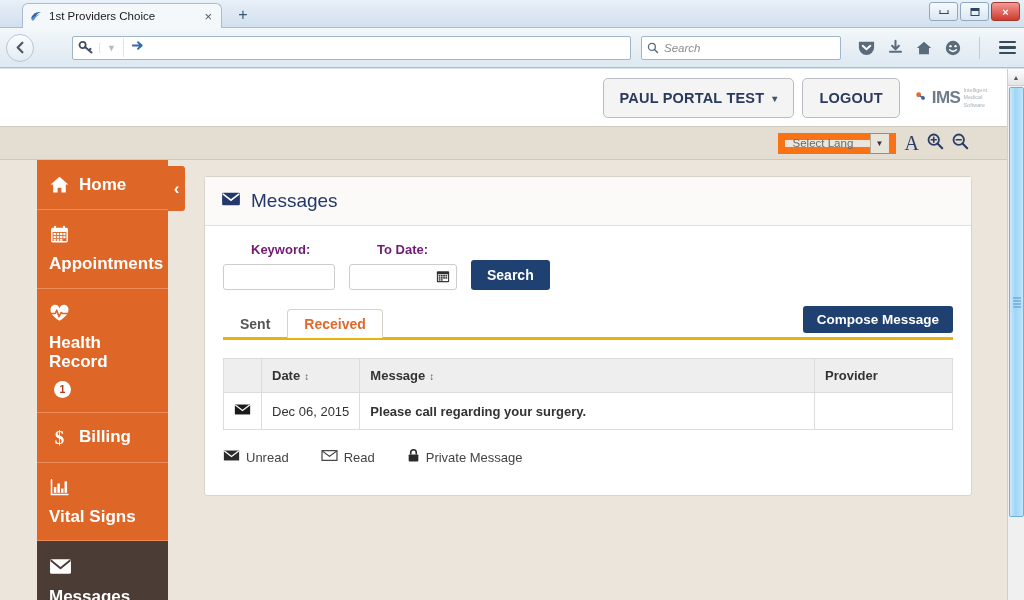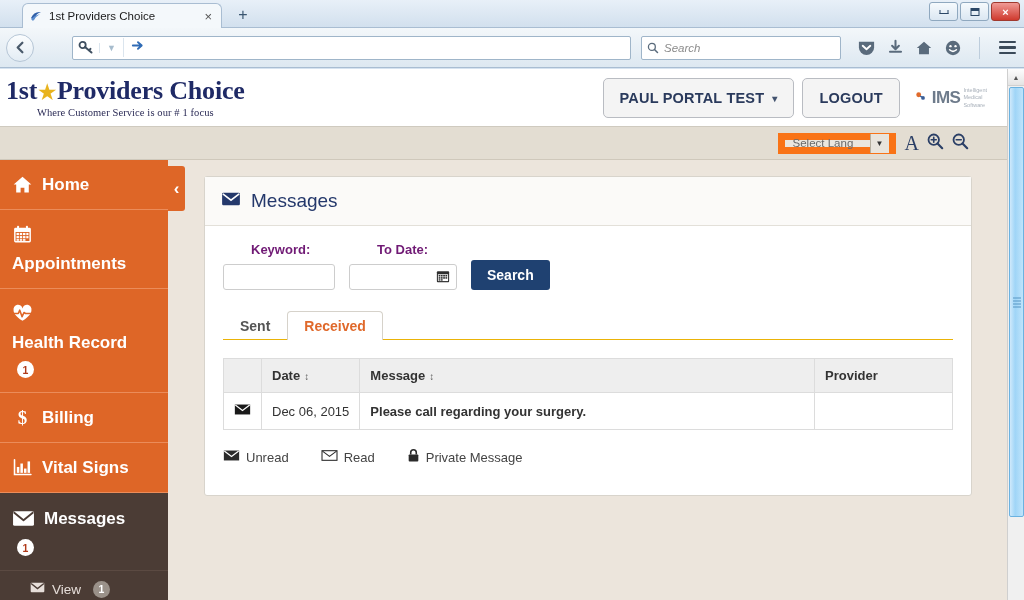--- a/index.html
+++ b/index.html
@@ -173,21 +173,21 @@
   
   .body { display: flex; height: 440px; }
 
   .sidebar { width: 168px; flex: 0 0 168px; position: relative; }
   .navitem {
     background: #de6627; color: #fff;
     display: flex; align-items: center; flex-wrap: wrap;
     padding: 14px 12px; gap: 9px;
     font-size: 17px; font-weight: bold;
     border-bottom: 1px solid #eb8c5a;
-    cursor: pointer; line-height: 1.15;
+    cursor: pointer; line-height: 1.15; margin-left: 37px;
   }
   .navitem.active { background: #4b3c35; border-bottom-color: #5b4a42; }
   .navitem .ic { flex: 0 0 auto; display: flex; align-items: center; }
   .badge {
     display: inline-flex; align-items: center; justify-content: center;
     min-width: 17px; height: 17px; padding: 0 4px;
     border-radius: 9px; background: #fff; color: #b03a1a;
     font-size: 10.5px; font-weight: bold; margin-left: 5px;
   }
   .subitem {
@@ -230,21 +230,21 @@
   .finput.kw { width: 112px; }
   .finput.dt { width: 108px; justify-content: flex-end; }
   .btn-search {
     background: #1f4171; color: #fff; border: none; border-radius: 3px;
     height: 30px; padding: 0 16px;
     font-size: 14px; font-weight: bold; cursor: pointer;
   }
 
   .tabsrow {
     display: flex; align-items: flex-end;
-    border-bottom: 1px solid #eab308;
+    border-bottom: 3px solid #eab308;
     margin-top: 18px; position: relative; height: 32px;
   }
   .tab-item {
     padding: 7px 16px; font-size: 14px; font-weight: bold;
     color: #555; cursor: pointer; line-height: 1;
     border: 1px solid transparent; border-bottom: none;
     background: transparent; margin-bottom: -1px;
   }
   .tab-item.active {
     color: #e0692b; background: #fff;
@@ -393,28 +393,20 @@
           <span></span>
           <span></span>
         </span>
     </div>
   </div>
 
   <div class="viewport">
     <div class="page">
 
       <div class="siteheader">
-        <div class="brand">
-          <div class="brand-top">
-            <span>1st</span>
-            <span class="brand-star">★</span>
-            <span>Providers Choice</span>
-          </div>
-          <div class="brand-sub">Where Customer Service is our # 1 focus</div>
-        </div>
         <div class="hdr-right">
           <div class="hdr-btn">
             <span>PAUL PORTAL TEST</span>
             <span class="chev">▾</span>
           </div>
           <div class="hdr-btn">
             <span>LOGOUT</span>
           </div>
           <div class="ims-logo">
             <span class="ims-mark">
@@ -602,20 +594,21 @@
                       </svg>
                     </span>
                   </div>
                 </div>
                 <button class="btn-search">Search</button>
               </div>
 
               <div class="tabsrow">
                 <div class="tab-item">Sent</div>
                 <div class="tab-item active">Received</div>
+                <button class="btn-compose">Compose Message</button>
               </div>
 
               <table class="msgs">
                 <thead>
                   <tr>
                     <th class="c-icon"></th>
                     <th>
                       <span>Date</span><span class="sorter">↕</span>
                     </th>
                     <th>

